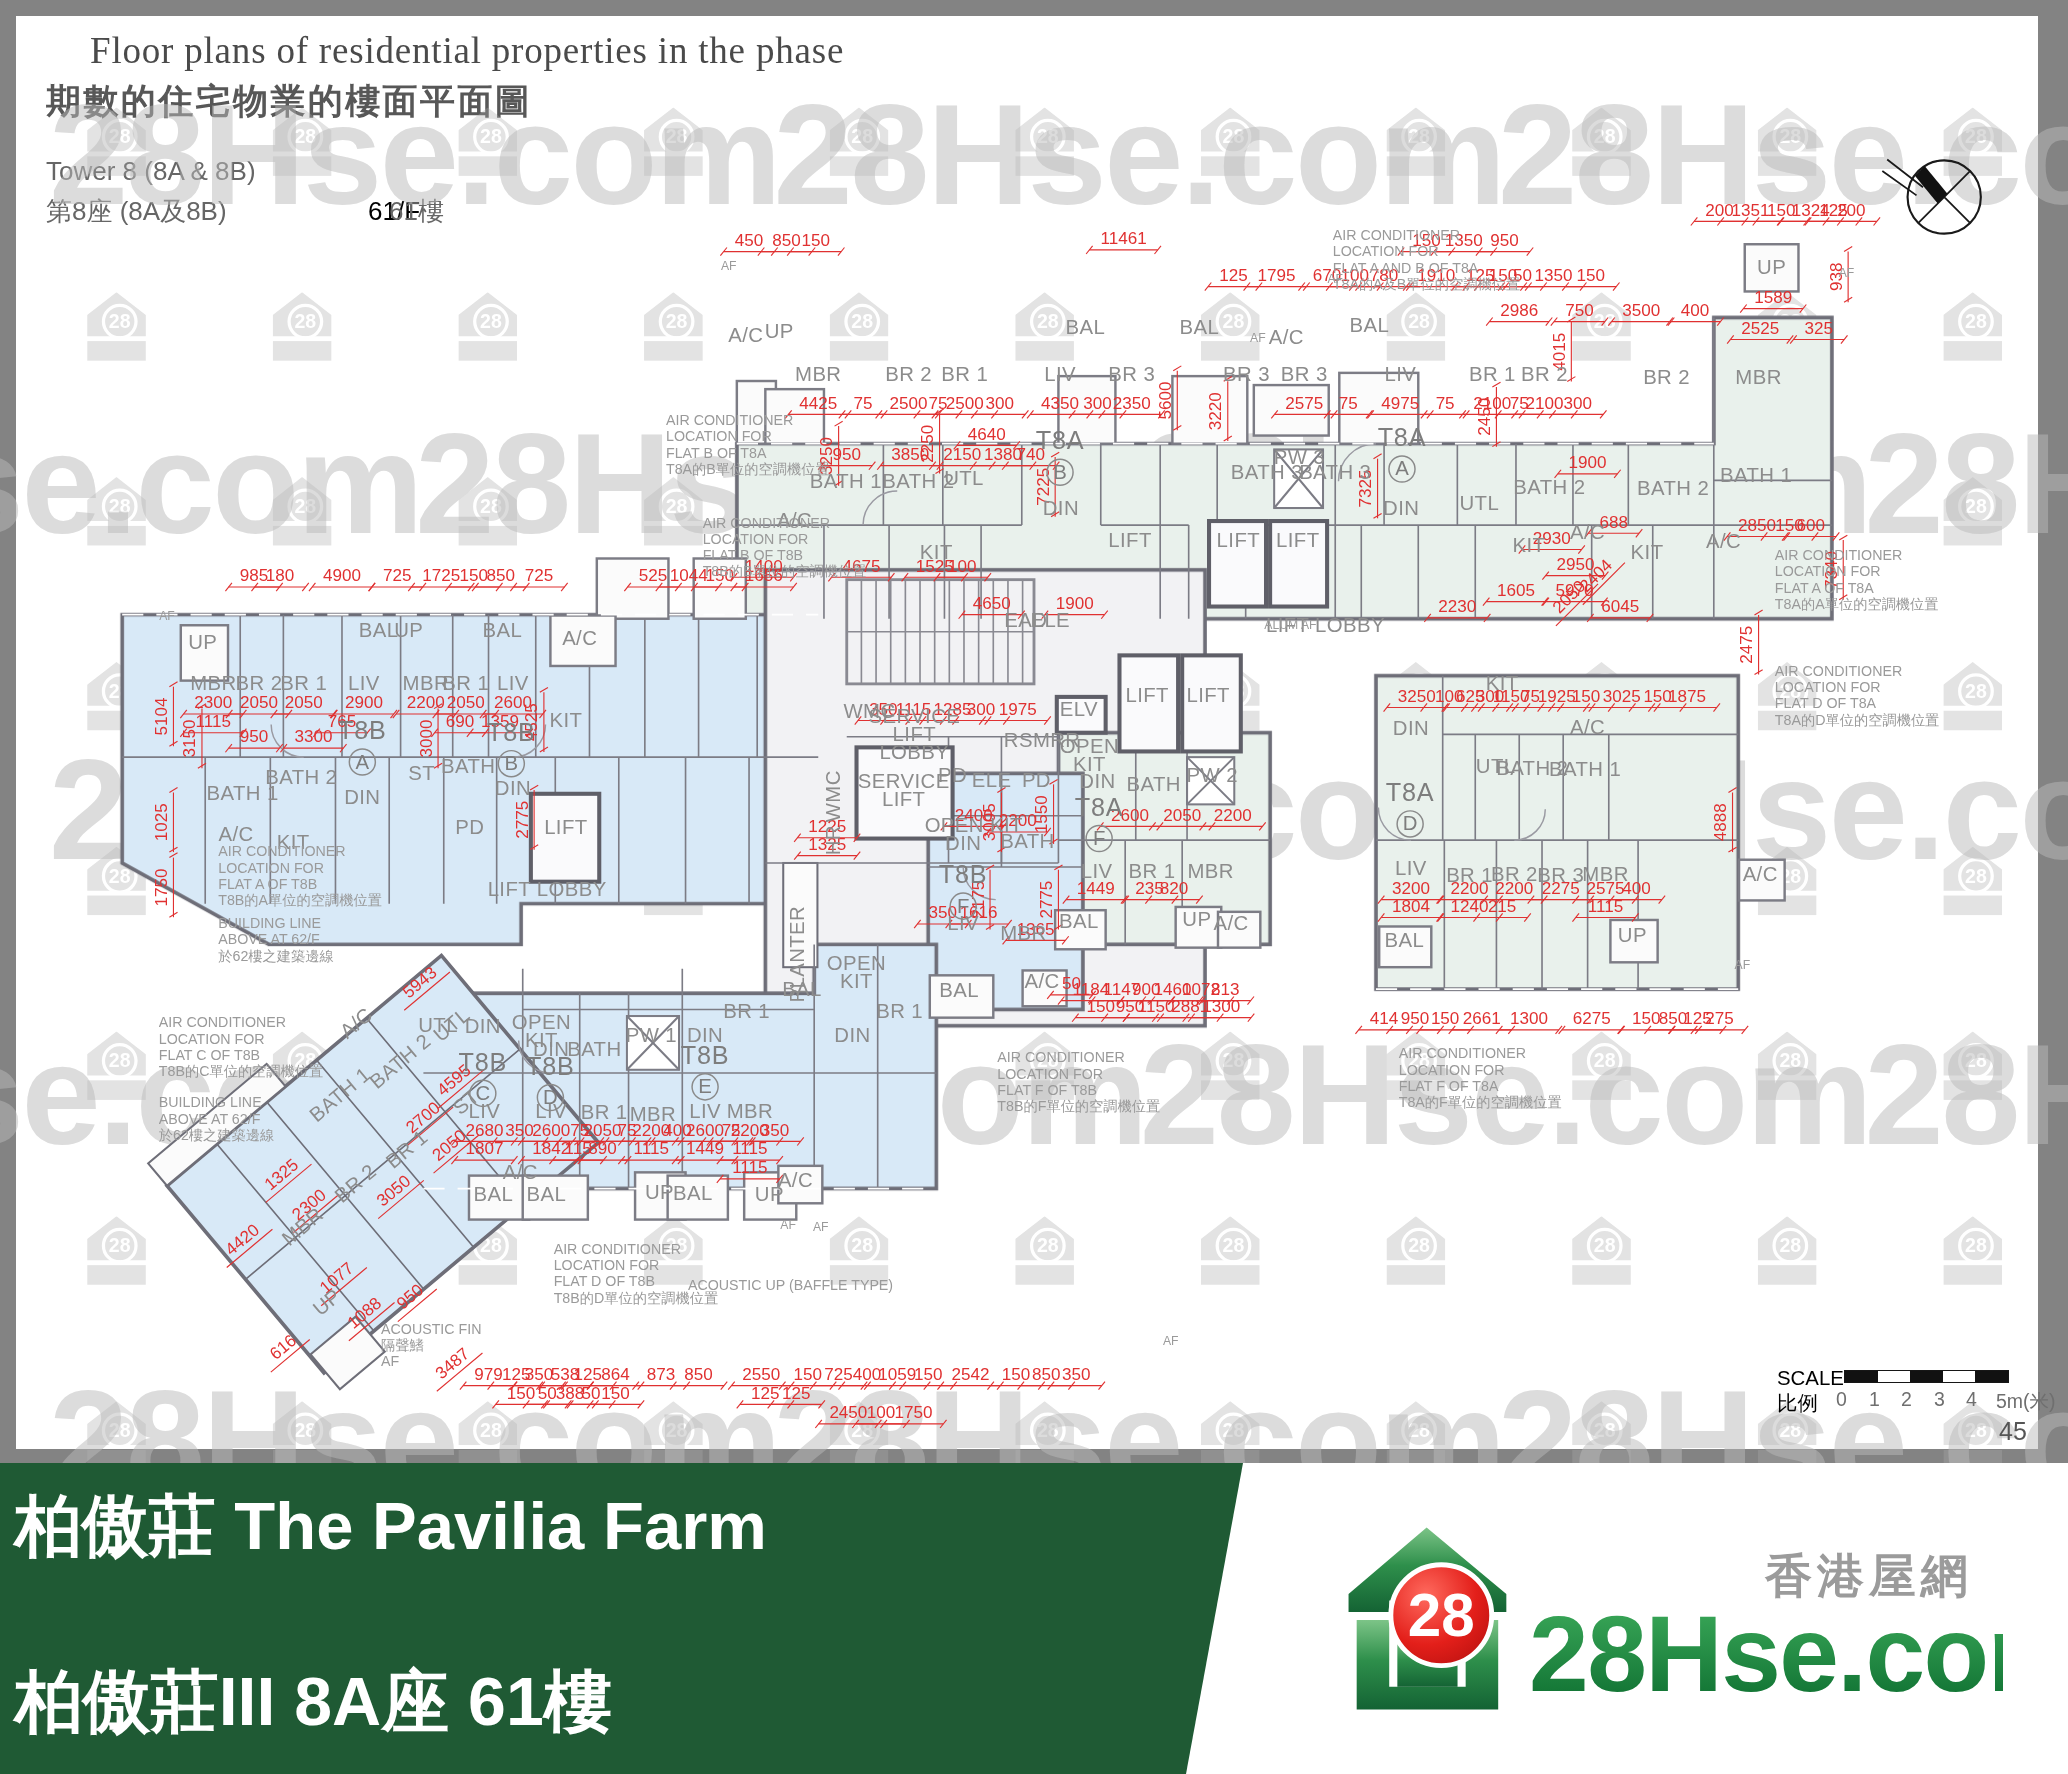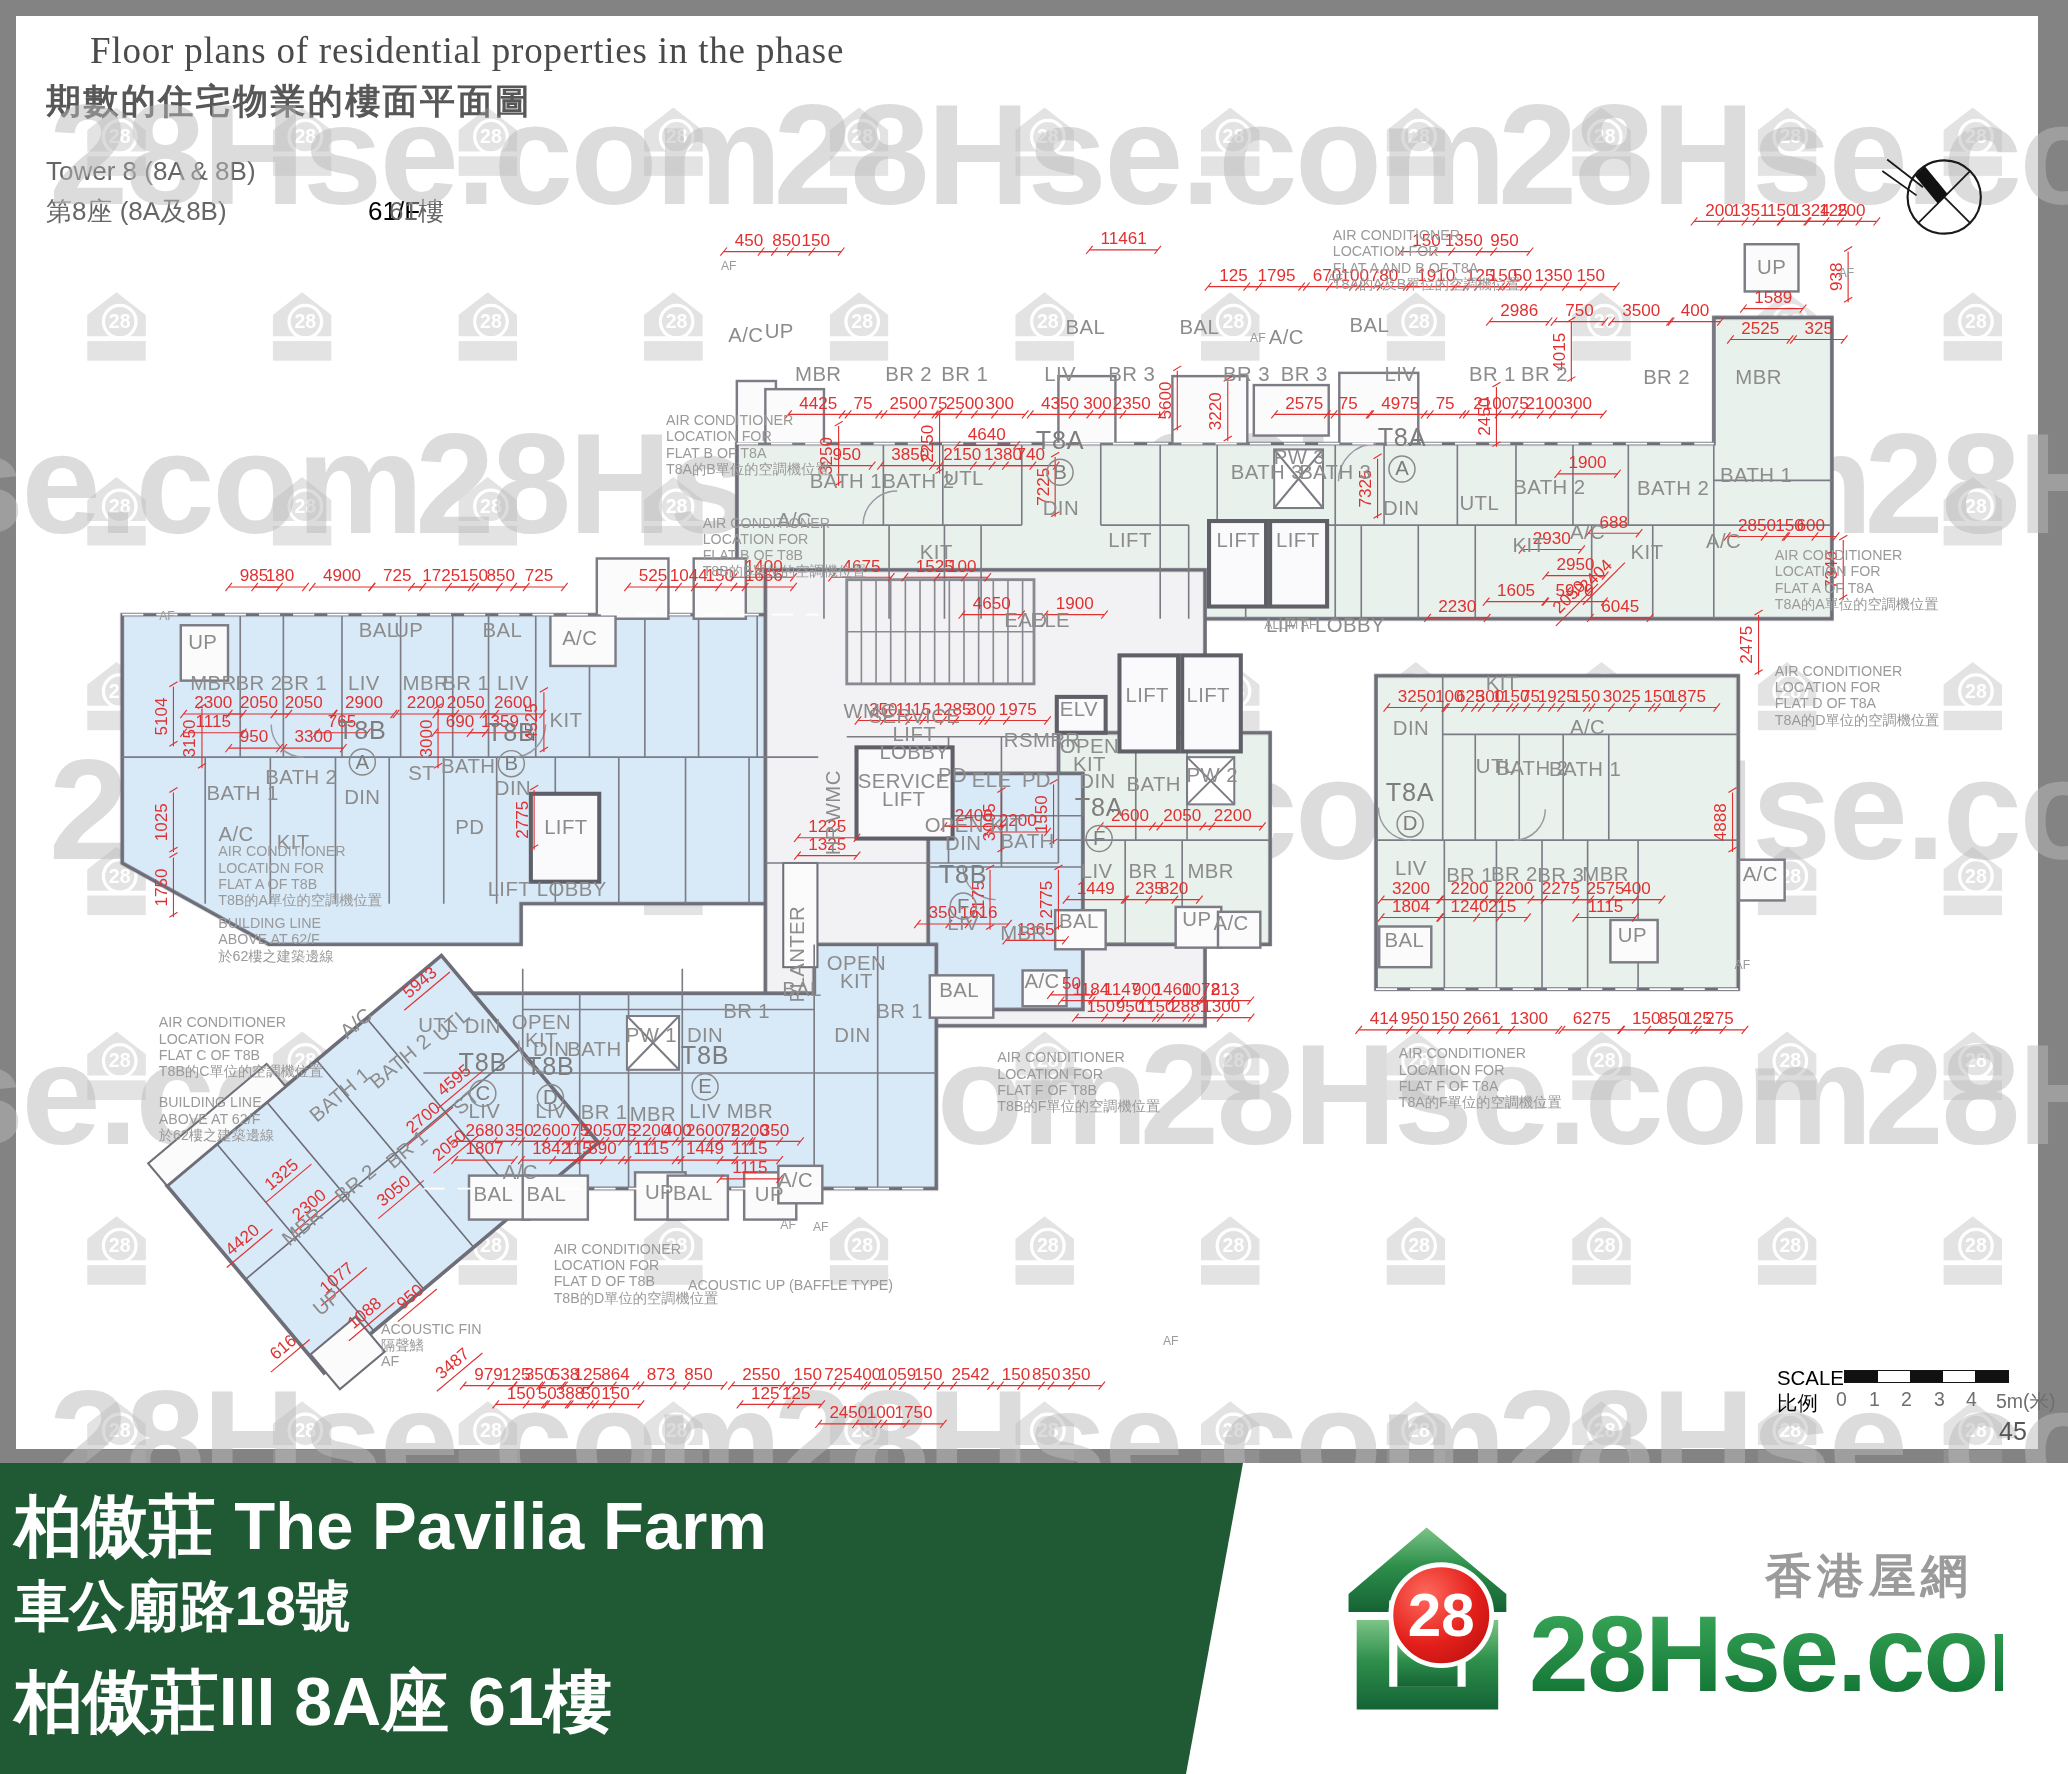--- a/index.html
+++ b/index.html
@@ -1468,21 +1468,20 @@
       <span style="left: 65px;">2</span>
       <span style="left: 98px;">3</span>
       <span style="left: 130px;">4</span>
       <span style="left: 160px;">5m(米)</span>
     </div>
 </div>
 
 <div id="footer-white"></div>
 <div id="footer-green" style="background: rgb(31, 90, 52);">
   <div class="fline" id="fline1">柏傲莊 The Pavilia Farm</div>
-  <div class="fline" id="fline2">車公廟路18號</div>
   <div class="fline" id="fline3">柏傲莊III 8A座 61樓</div>
 </div>
 
 <svg width="668" height="244" viewBox="0 0 820 300" style="left:1335px;top:1516px;">
   <defs>
     <linearGradient id="houseG" x1="0" y1="0" x2="0" y2="1">
       <stop offset="0" stop-color="#7cc487"></stop>
         <stop offset="0.45" stop-color="#2e8f4b"></stop>
       <stop offset="1" stop-color="#146334"></stop>
     </linearGradient>

